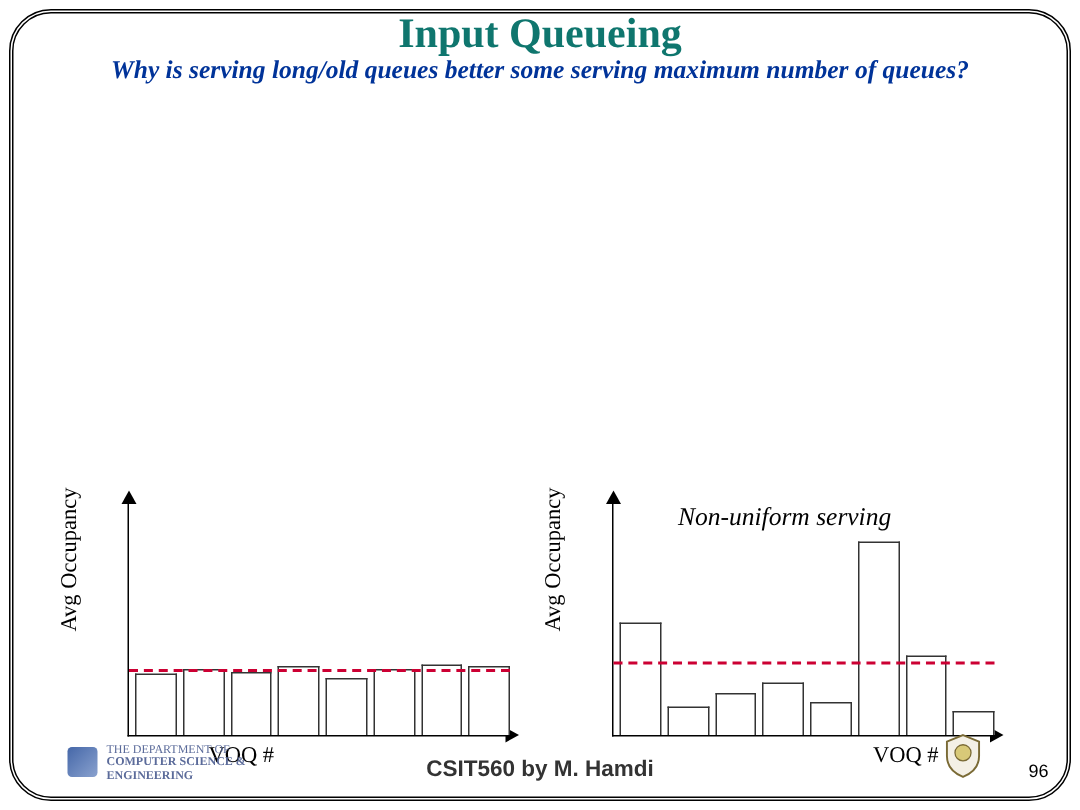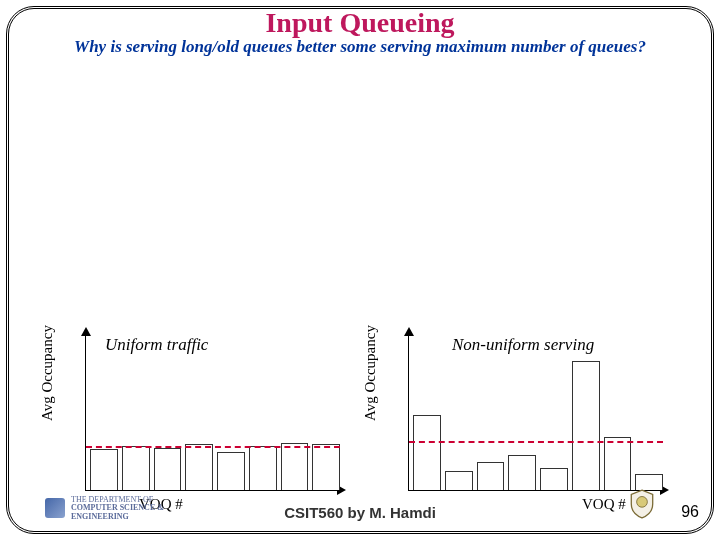--- a/index.html
+++ b/index.html
@@ -1,18 +1,18 @@
 <!DOCTYPE html>
 <html><head>
 <meta charset="utf-8">
 <style>
   * { margin: 0; padding: 0; box-sizing: border-box; }
   body { width: 720px; height: 540px; background: #fff; font-family: "Times New Roman", serif; position: relative; }
   .slide-frame { position: absolute; inset: 6px; border: 3px double #000; border-radius: 28px; }
-  .title { font-family: "Comic Sans MS", cursive; font-weight: bold; color: #be185d; font-size: 28px; text-align: center; margin-top: -2px; }
+  .title { font-family: "Comic Sans MS", cursive; font-weight: bold; color: #0f766e; font-size: 28px; text-align: center; margin-top: -2px; }
   .subtitle { font-family: "Comic Sans MS", cursive; font-weight: bold; color: #003399; font-size: 17px; text-align: center; font-style: italic; padding: 0 28px; margin-top: -2px; line-height: 1.15; }
   .content { padding: 10px 48px 0 48px; font-size: 18px; line-height: 1.32; color: #000; }
   .bullet { margin-bottom: 10px; }
   .ital { font-style: italic; }
   .charts { position: absolute; left: 40px; right: 40px; bottom: 40px; display: flex; gap: 24px; }
   .chart-wrap { position: relative; flex: 1; height: 160px; }
   .chart-title { font-style: italic; font-size: 17px; position: absolute; top: 4px; z-index: 2; }
   .chart-left .chart-title { left: 56px; }
   .chart-right .chart-title { left: 80px; }
   .ylabel { position: absolute; left: -2px; top: 56%; transform: translateY(-50%) rotate(-90deg); transform-origin: left center; font-size: 15px; white-space: nowrap; }
@@ -23,35 +23,34 @@
   .axis-arrow-up { position: absolute; left: -5px; top: -6px; width: 0; height: 0; border-left: 5px solid transparent; border-right: 5px solid transparent; border-bottom: 9px solid #000; }
   .axis-arrow-right { position: absolute; right: -6px; bottom: -5px; width: 0; height: 0; border-top: 5px solid transparent; border-bottom: 5px solid transparent; border-left: 9px solid #000; }
   .bars { position: absolute; left: 0; right: 0; bottom: 0; display: flex; align-items: flex-end; gap: 4px; padding-left: 4px; height: 100%; }
   .bar { flex: 1; background: #fff; border: 1.5px solid #333; border-bottom: none; }
   .mean-line { position: absolute; left: 0; right: 0; border-top: 2px dashed #c03; z-index: 1; }
   .footer-left { position: absolute; left: 36px; bottom: 10px; display: flex; align-items: center; gap: 6px; font-size: 8px; color: #5b6b9a; line-height: 1.05; }
   .footer-left .dept-icon { width: 20px; height: 20px; border-radius: 3px; background: linear-gradient(135deg,#4567a8,#8aa2cf); }
   .footer-center { position: absolute; left: 50%; bottom: 10px; transform: translateX(-50%); font-size: 15px; font-weight: bold; font-family: Arial, sans-serif; color: #333; }
   .footer-right-logo { position: absolute; right: 56px; bottom: 12px; width: 26px; height: 30px; display: flex; align-items: center; justify-content: center; }
   .footer-right-logo svg { width: 26px; height: 30px; }
-  .page-num { position: absolute; right: 12px; bottom: 10px; font-size: 16px; font-family: Arial, sans-serif; }
+  .page-num { position: absolute; right: 12px; bottom: 10px; font-size: 12px; font-family: Arial, sans-serif; }
 </style>
 </head>
 <body>
 
 <div class="slide-frame">
   <h1 class="title">Input Queueing</h1>
   <div class="subtitle">Why is serving long/old queues better some serving maximum number of queues?</div>
 
   <div class="content">
   </div>
 
   <div class="charts">
     <div class="chart-wrap chart-left">
-      <div class="chart-title">Uniform traffic</div>
       <div class="ylabel">Avg Occupancy</div>
       <div class="plot">
         <div class="axis-arrow-up"></div>
         <div class="axis-arrow-right"></div>
         <div class="bars" id="bars-0">
             <div class="bar" style="height: 26%;"></div>
             <div class="bar" style="height: 28%;"></div>
             <div class="bar" style="height: 27%;"></div>
             <div class="bar" style="height: 29%;"></div>
             <div class="bar" style="height: 24%;"></div>

